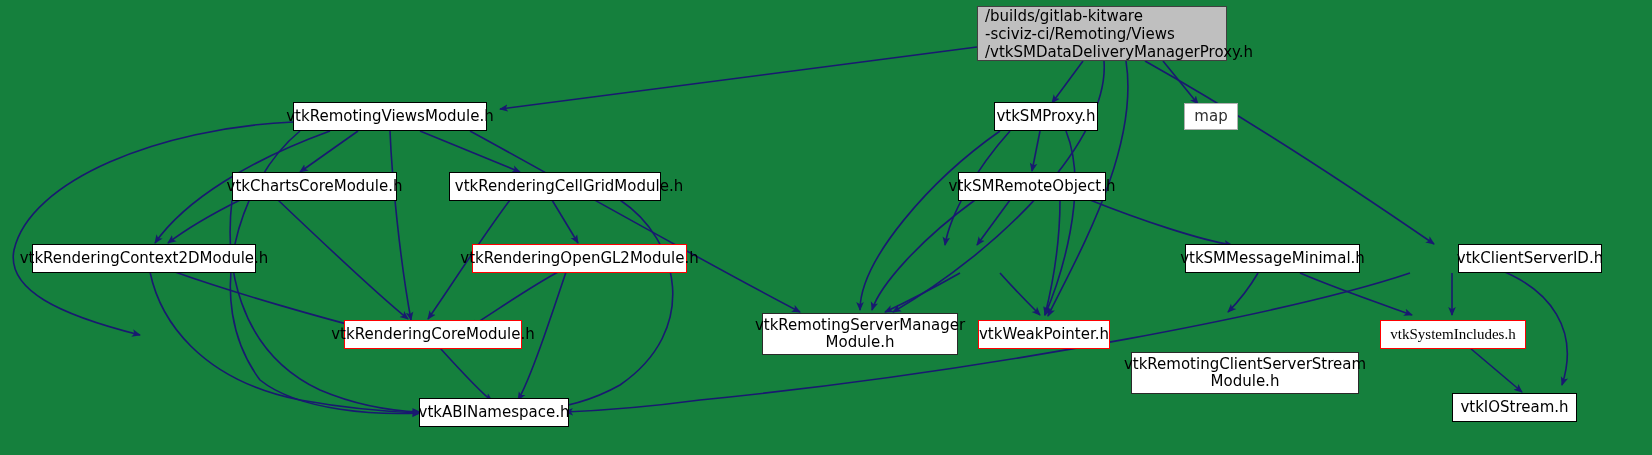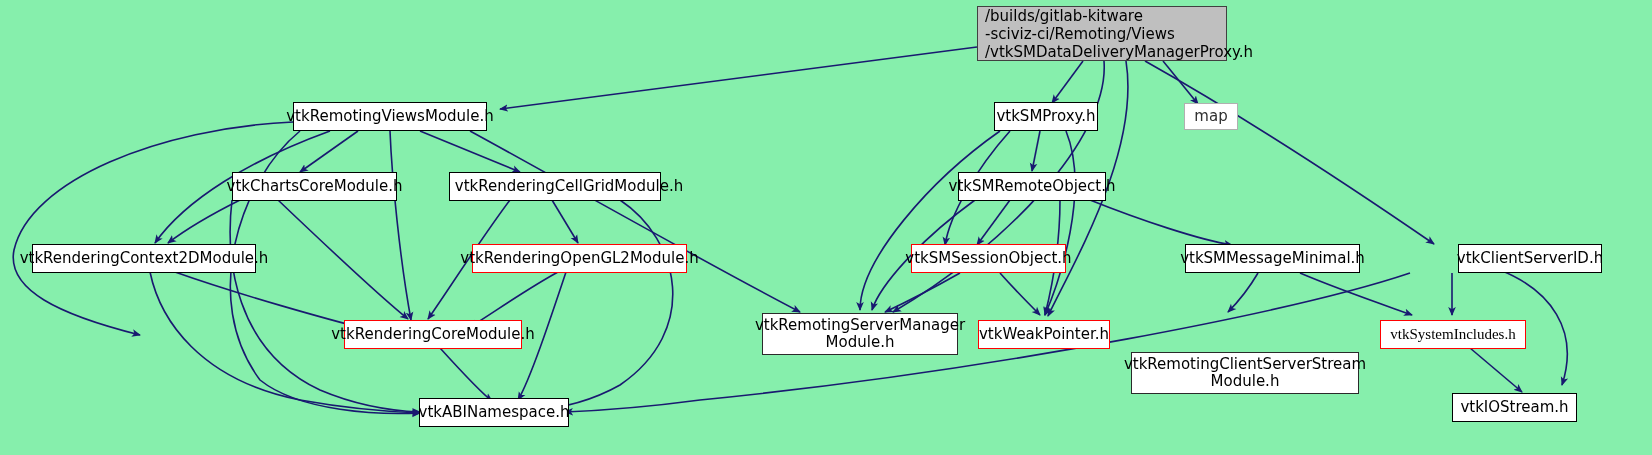--- a/index.html
+++ b/index.html
@@ -4,21 +4,21 @@
 <style>
   html, body {
     margin: 0;
     padding: 0;
     background: #ffffff;
   }
   #canvas {
     position: relative;
     width: 1652px;
     height: 455px;
-    background: #86efac;
+    background: #15803d;
     font-family: "DejaVu Sans", "Liberation Sans", sans-serif;
     overflow: hidden;
   }
   svg.edges {
     position: absolute;
     left: 0; top: 0;
     width: 1652px;
     height: 455px;
     pointer-events: none;
   }
@@ -168,21 +168,20 @@
   <div class="node red" style="left:344px; top:320px; width:178px; height:29px;">vtkRenderingCoreModule.h</div>
 
   <div class="node" style="left:419px; top:398px; width:150px; height:29px;">vtkABINamespace.h</div>
 
   <div class="node" style="left:994px; top:102px; width:104px; height:29px;">vtkSMProxy.h</div>
 
   <div class="node gray" style="left:1184px; top:103px; width:54px; height:27px;">map</div>
 
   <div class="node" style="left:958px; top:172px; width:148px; height:29px;">vtkSMRemoteObject.h</div>
 
-  <div class="node red" style="left:911px; top:244px; width:155px; height:29px;">vtkSMSessionObject.h</div>
 
   <div class="node" style="left:1185px; top:244px; width:175px; height:29px;">vtkSMMessageMinimal.h</div>
 
   <div class="node" style="left:1458px; top:244px; width:144px; height:29px;">vtkClientServerID.h</div>
 
   <div class="node thick" style="left:762px; top:313px; width:196px; height:42px;">vtkRemotingServerManager
 Module.h</div>
 
   <div class="node red" style="left:978px; top:320px; width:132px; height:29px;">vtkWeakPointer.h</div>
 

